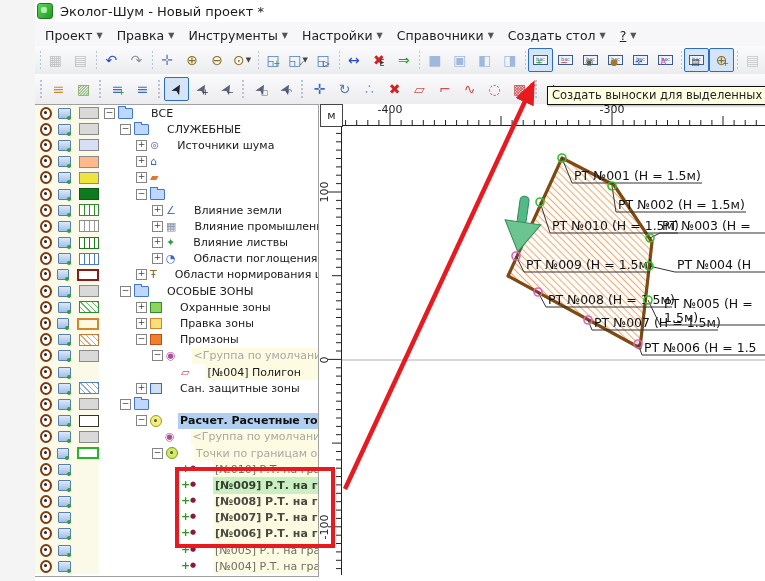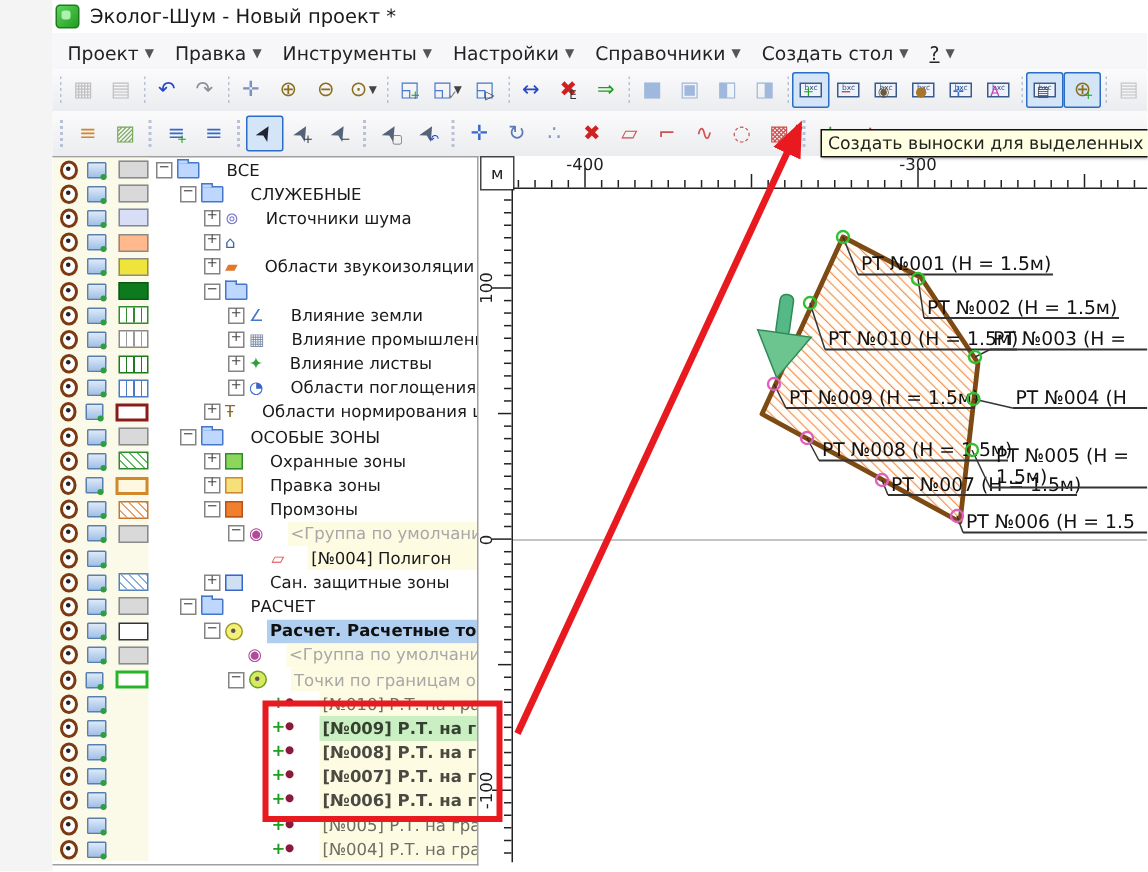--- a/index.html
+++ b/index.html
@@ -366,21 +366,20 @@
     </div>
     <div class="trow">
       <div class="gut">
         <span class="eye"></span>
         <span class="prn"></span>
         <span class="sw sw-yellow"></span>
       </div>
       <div class="cell" style="padding-left: 37px;">
         <span class="expbox">+</span>
         <span class="ti tglyph" style="color: rgb(224, 120, 48);">▰</span>
-        <span class="tlabel">Области звукоизоляции</span>
       </div>
     </div>
     <div class="trow">
       <div class="gut">
         <span class="eye"></span>
         <span class="prn"></span>
         <span class="sw sw-dgreen"></span>
       </div>
       <div class="cell" style="padding-left: 37px;">
         <span class="expbox">−</span>
@@ -533,21 +532,20 @@
     </div>
     <div class="trow">
       <div class="gut">
         <span class="eye"></span>
         <span class="prn"></span>
         <span class="sw sw-gray"></span>
       </div>
       <div class="cell" style="padding-left: 21px;">
         <span class="expbox">−</span>
         <span class="ti i-folder"></span>
-        <span class="tlabel">РАСЧЕТ</span>
       </div>
     </div>
     <div class="trow">
       <div class="gut">
         <span class="eye"></span>
         <span class="prn"></span>
         <span class="sw sw-bblack"></span>
       </div>
       <div class="cell" style="padding-left: 37px;">
         <span class="expbox">−</span>

